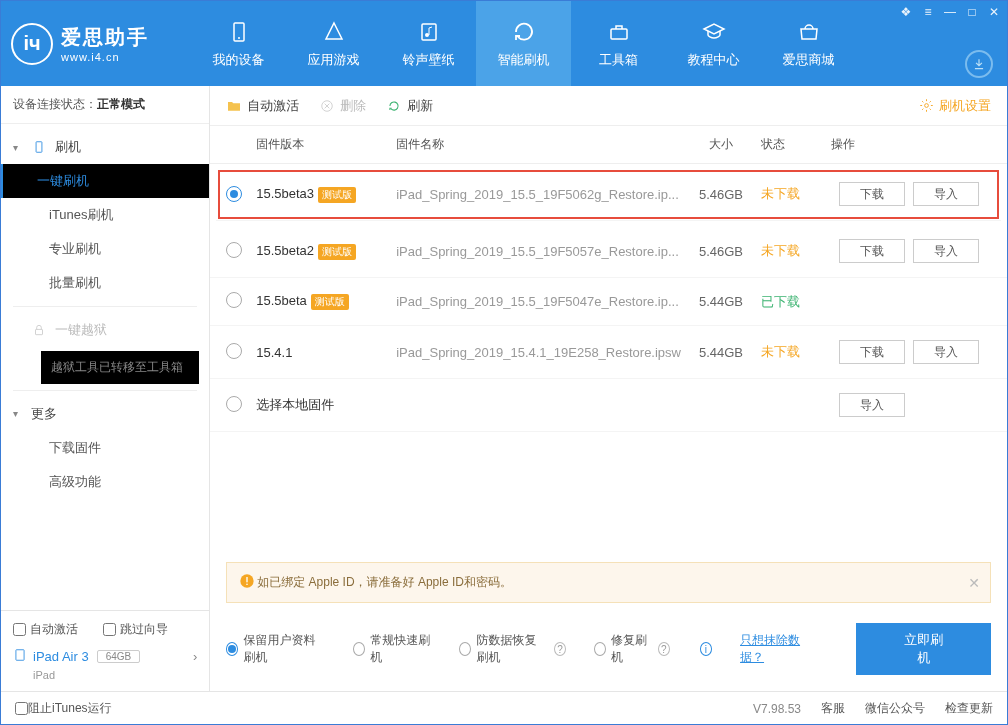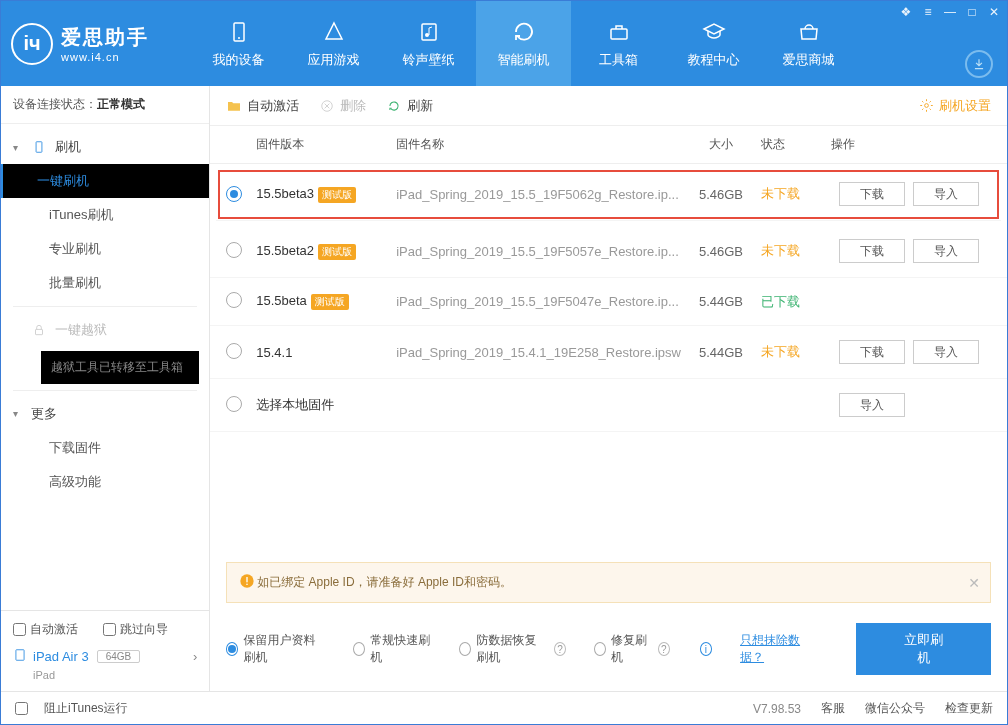--- a/index.html
+++ b/index.html
@@ -64,21 +64,21 @@
 .act-btn { display: inline-block; width: 66px; height: 24px; line-height: 22px; border: 1px solid #ccc; text-align: center; margin-left: 8px; cursor: pointer; font-size: 12px; color: #555; background: #fff; }
 .notice-bar { margin: 16px; padding: 10px 12px; background: #fdf6ec; border: 1px solid #f5e1b8; color: #8a6d3b; display: flex; align-items: center; gap: 2px; font-size: 12px; position: relative; }
 .notice-bar .close { position: absolute; right: 10px; color: #bbb; cursor: pointer; font-size: 14px; }
 .flash-opts { padding: 4px 16px 16px; display: flex; align-items: center; gap: 28px; font-size: 12px; }
 .fopt { display: flex; align-items: center; gap: 5px; cursor: pointer; color: #555; }
 .fopt .radio { width: 14px; height: 14px; }
 .help-q { width: 14px; height: 14px; border: 1px solid #bbb; border-radius: 50%; font-size: 10px; color: #999; display: inline-flex; align-items: center; justify-content: center; margin-left: 2px; }
 .erase-link { color: #2d8ce0; text-decoration: underline; cursor: pointer; margin-left: auto; }
 .flash-btn { background: #2d8ce0; color: #fff; padding: 8px 45px; cursor: pointer; border: none; font-size: 13px; margin-left: 16px; }
 .footer { height: 34px; border-top: 1px solid #e5e5e5; display: flex; align-items: center; padding: 0 14px; font-size: 12px; color: #555; }
-.footer label { display: flex; align-items: center; gap: 16px; justify-content: flex-end; }
+.footer label { display: flex; align-items: center; gap: 0; justify-content: flex-end; }
 .footer .ver { margin-left: auto; color: #888; }
 .footer .flink { margin-left: 20px; color: #555; cursor: pointer; }
 input[type=checkbox] { width: 13px; height: 13px; }
 </style>
 </head>
 <body>
 
 <div class="header">
   <div class="logo-block">
     <div class="logo-circle">iч</div>

